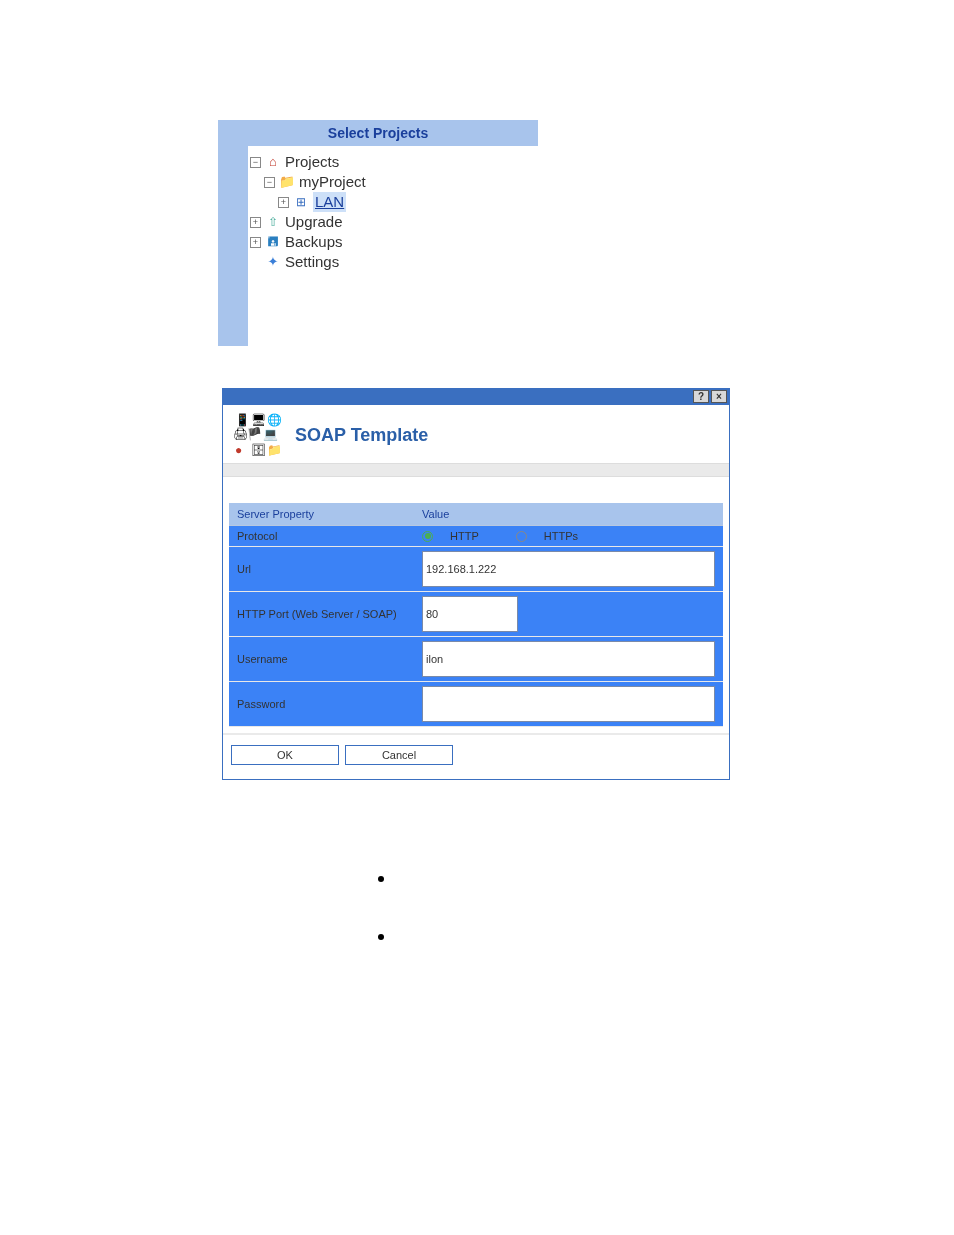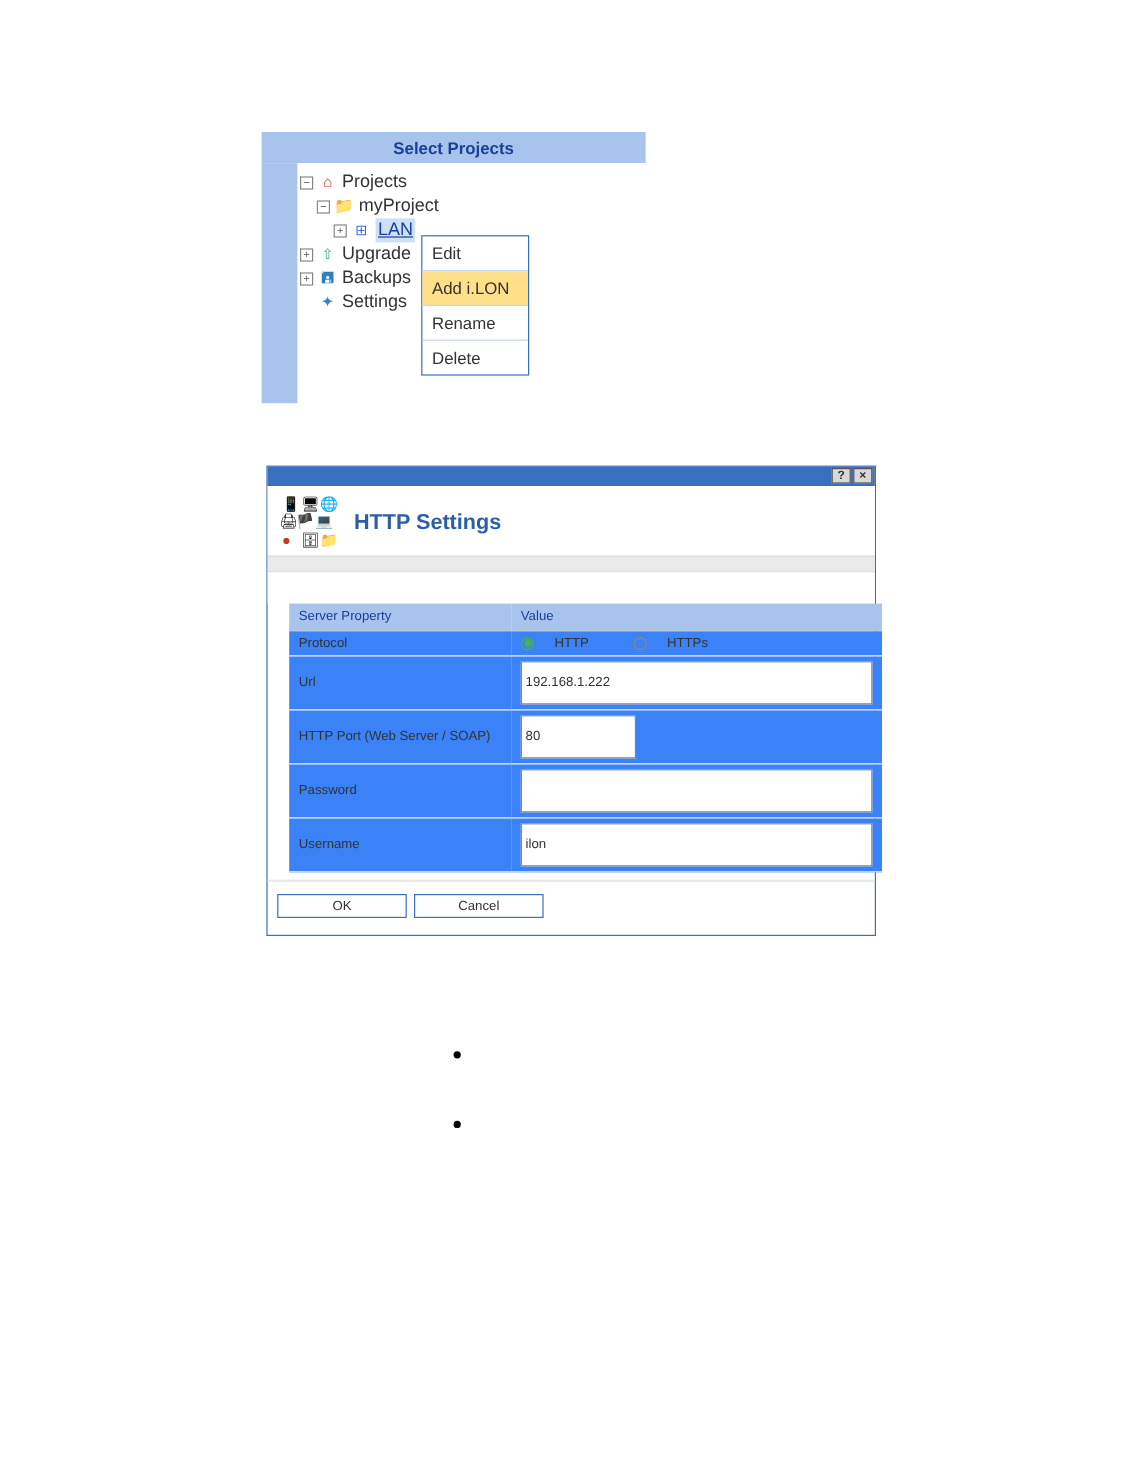--- a/index.html
+++ b/index.html
@@ -1,21 +1,21 @@
 <!DOCTYPE html>
 <html><head>
 <meta charset="utf-8">
 <style>
   * { box-sizing: border-box; margin: 0; padding: 0; }
   body { font-family: Arial, sans-serif; background: #fff; width: 954px; height: 1235px; position: relative; }
 
   
   .tree-panel {
     position: absolute;
-    top: 110px;
+    top: 120px;
     left: 218px;
     width: 320px;
   }
   .tree-header {
     background: #a8c4ec;
     color: #1a3f9c;
     font-weight: bold;
     font-size: 14px;
     text-align: center;
     padding: 5px 0;
@@ -94,21 +94,21 @@
   }
   .icon-cluster {
     width: 56px; height: 44px; position: relative; margin-right: 6px;
   }
   .icon-cluster span { position: absolute; font-size: 12px; }
   .soap-title {
     color: #2a5fa8; font-size: 18px; font-weight: bold;
   }
   .dialog-subbar { height: 14px; background: #eaeaea; border-top: 1px solid #ddd; border-bottom: 1px solid #ddd; }
   .dialog-gap { height: 26px; background: #fff; }
-  .prop-table { width: calc(100% - 12px); margin: 0 18px; border-collapse: collapse; }
+  .prop-table { width: calc(100% - 12px); margin: 0 6px; border-collapse: collapse; }
   .prop-table th {
     background: #a8c4ec; color: #1a3f9c; font-weight: normal; font-size: 11px;
     text-align: left; padding: 5px 8px; border-bottom: 1px solid #b8c8e0;
   }
   .prop-table td {
     background: #3b82f6; padding: 4px 8px; font-size: 11px; color: #333;
     border-bottom: 1px solid #e8e8e8;
   }
   .prop-table td.label-col { width: 185px; }
   .prop-input {
@@ -180,26 +180,20 @@
         <span class="tree-icon icon-backups">🖪</span>
         <span>Backups</span>
       </div>
 
       <div class="tree-row">
         <span style="width:11px;margin-right:4px;"></span>
         <span class="tree-icon icon-template">✦</span>
         <span>Settings</span>
       </div>
 
-      <div class="context-menu">
-        <div class="context-item">Edit</div>
-        <div class="context-item highlight">Add i.LON</div>
-        <div class="context-item">Rename</div>
-        <div class="context-item">Delete</div>
-      </div>
 
     </div>
   </div>
 </div>
 
 <div class="dialog">
   <div class="dialog-title">
     <div class="title-controls">
       <div class="title-btn">?</div>
       <div class="title-btn">×</div>
@@ -210,21 +204,21 @@
       <span style="top:0;left:2px;">📱</span>
       <span style="top:0;left:18px;">🖥</span>
       <span style="top:0;left:34px;">🌐</span>
       <span style="top:14px;left:0;">🖨</span>
       <span style="top:14px;left:14px;color:#c0392b;">🏴</span>
       <span style="top:14px;left:30px;">💻</span>
       <span style="top:30px;left:2px;color:#c0392b;">●</span>
       <span style="top:30px;left:18px;">🗄</span>
       <span style="top:30px;left:34px;">📁</span>
     </div>
-    <div class="soap-title">HTTP Settings</div>
+    <div class="soap-title">SOAP Template</div>
   </div>
   <div class="dialog-subbar"></div>
   <div class="dialog-gap"></div>
 
   <table class="prop-table">
     <thead>
       <tr>
         <th>Server Property</th>
         <th>Value</th>
       </tr>
@@ -244,26 +238,26 @@
       </tr>
       <tr>
         <td class="label-col">Url</td>
         <td><input class="prop-input" value="192.168.1.222" style=""></td>
       </tr>
       <tr>
         <td class="label-col">HTTP Port (Web Server / SOAP)</td>
         <td><input class="prop-input short" value="80" style=""></td>
       </tr>
       <tr>
+        <td class="label-col">Username</td>
+        <td><input class="prop-input" value="ilon" style=""></td>
+      </tr>
+      <tr>
         <td class="label-col">Password</td>
         <td><input class="prop-input" type="password" value="" style=""></td>
-      </tr>
-      <tr>
-        <td class="label-col">Username</td>
-        <td><input class="prop-input" value="ilon" style=""></td>
       </tr>
     </tbody>
   </table>
 
   <div class="dialog-footer">
     <div class="dlg-btn">OK</div>
     <div class="dlg-btn">Cancel</div>
   </div>
 </div>
 

